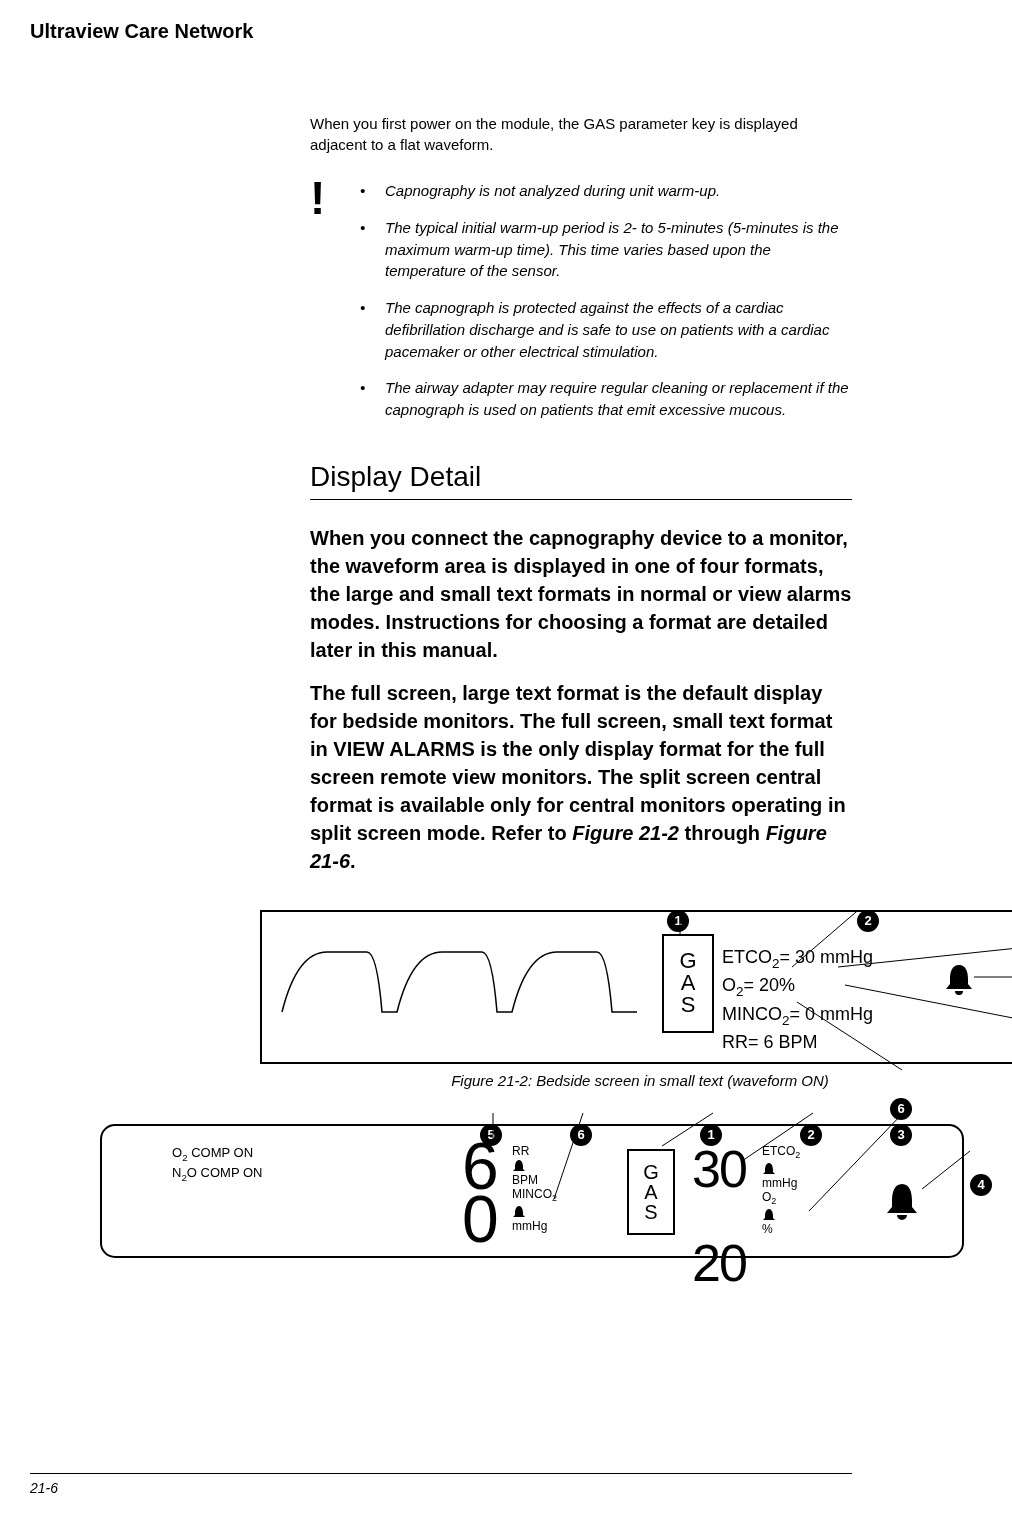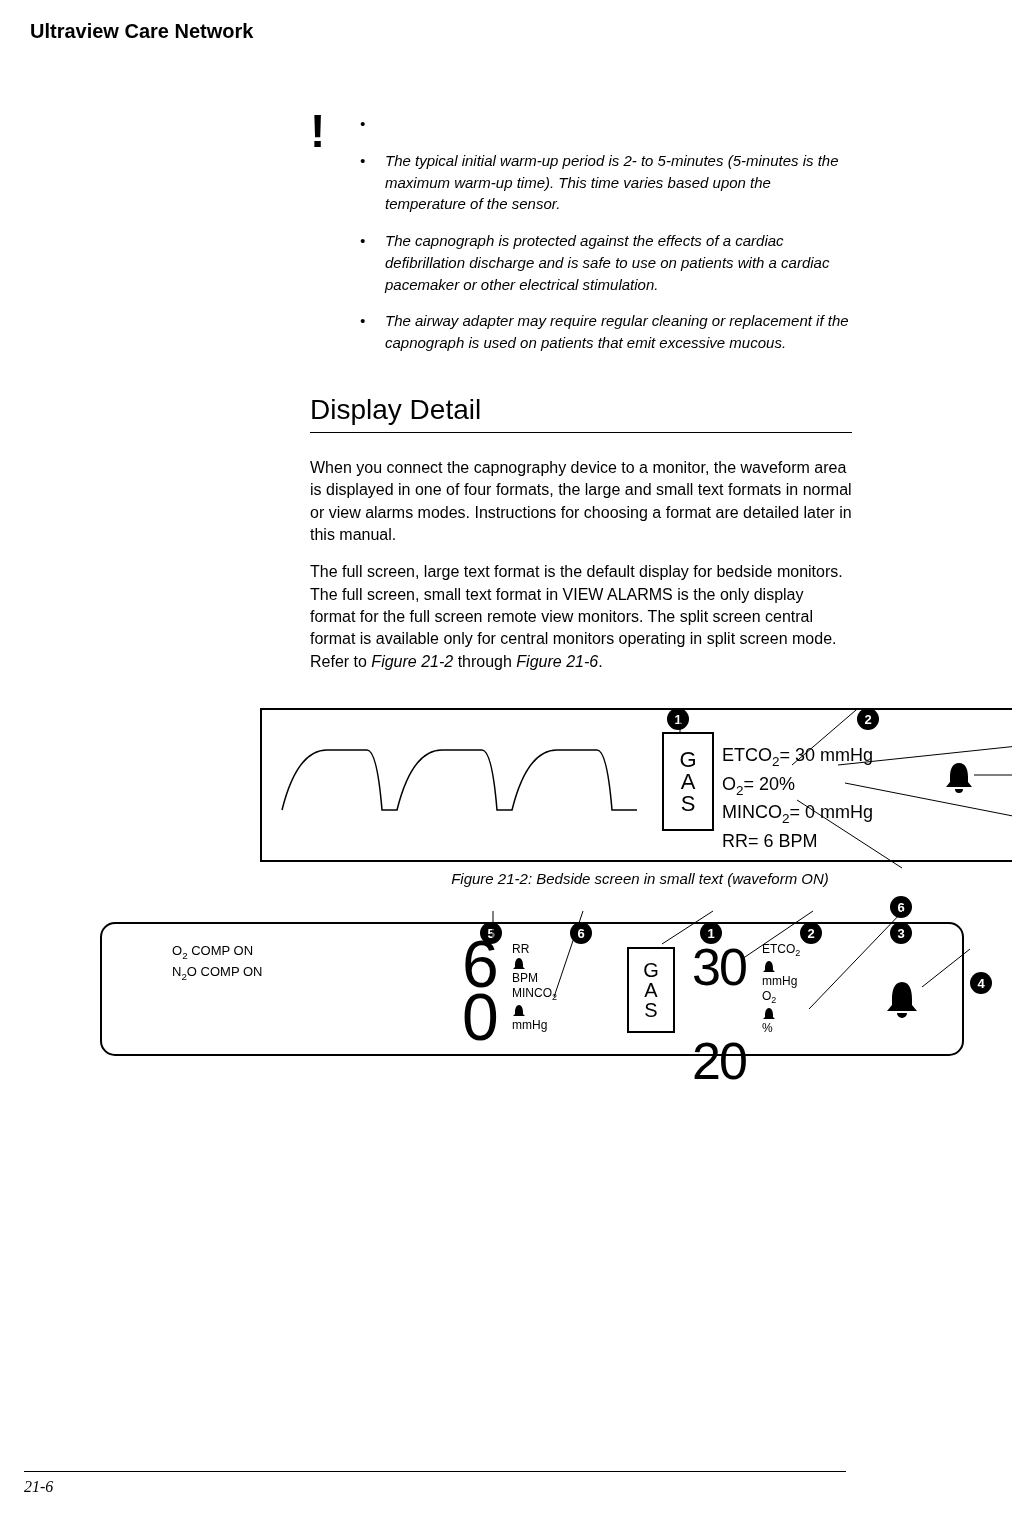--- a/index.html
+++ b/index.html
@@ -59,41 +59,41 @@
   }
   .section-title {
     font-size: 28px;
     font-weight: normal;
     border-bottom: 1px solid #000;
     padding-bottom: 6px;
     margin-top: 20px;
     margin-bottom: 24px;
   }
   .body-para {
-    font-size: 16px;
+    font-size: 20px;
     line-height: 1.4;
     margin-bottom: 15px;
+    font-weight: bold;
   }
   .fig-caption {
     text-align: center;
     font-size: 15px;
     font-style: italic;
     margin-top: 8px;
     margin-bottom: 30px;
   }
   .page-num {
     position: absolute;
     bottom: 20px;
-    left: 24px;
-    font-size: 16px;
+    left: 30px;
+    font-size: 14px;
     font-style: italic;
     border-top: 1px solid #000;
     width: calc(100% - 70px);
     padding-top: 6px;
-    font-family: Liberation Serif, serif;
   }
 
   
   .fig1-container {
     margin-left: -50px;
     width: 760px;
     position: relative;
   }
   .fig1-box {
     border: 2px solid #000;
@@ -199,26 +199,28 @@
   }
   svg { display: block; }
 </style>
 </head>
 <body>
 
 <div class="page">
   <div class="header-title">Ultraview Care Network</div>
 
   <div class="content">
+    <div class="intro-para">When you first power on the module, the GAS parameter key is displayed adjacent to a flat waveform.</div>
 
     <div class="alert-block">
       <div class="alert-mark">!</div>
       <div class="alert-list">
         <div class="alert-item">
             <span class="bullet">•</span>
+            <span>Capnography is not analyzed during unit warm-up.</span>
           </div>
         <div class="alert-item">
             <span class="bullet">•</span>
             <span>The typical initial warm-up period is 2- to 5-minutes (5-minutes is the maximum warm-up time). This time varies based upon the temperature of the sensor.</span>
           </div>
         <div class="alert-item">
             <span class="bullet">•</span>
             <span>The capnograph is protected against the effects of a cardiac defibrillation discharge and is safe to use on patients with a cardiac pacemaker or other electrical stimulation.</span>
           </div>
         <div class="alert-item">

